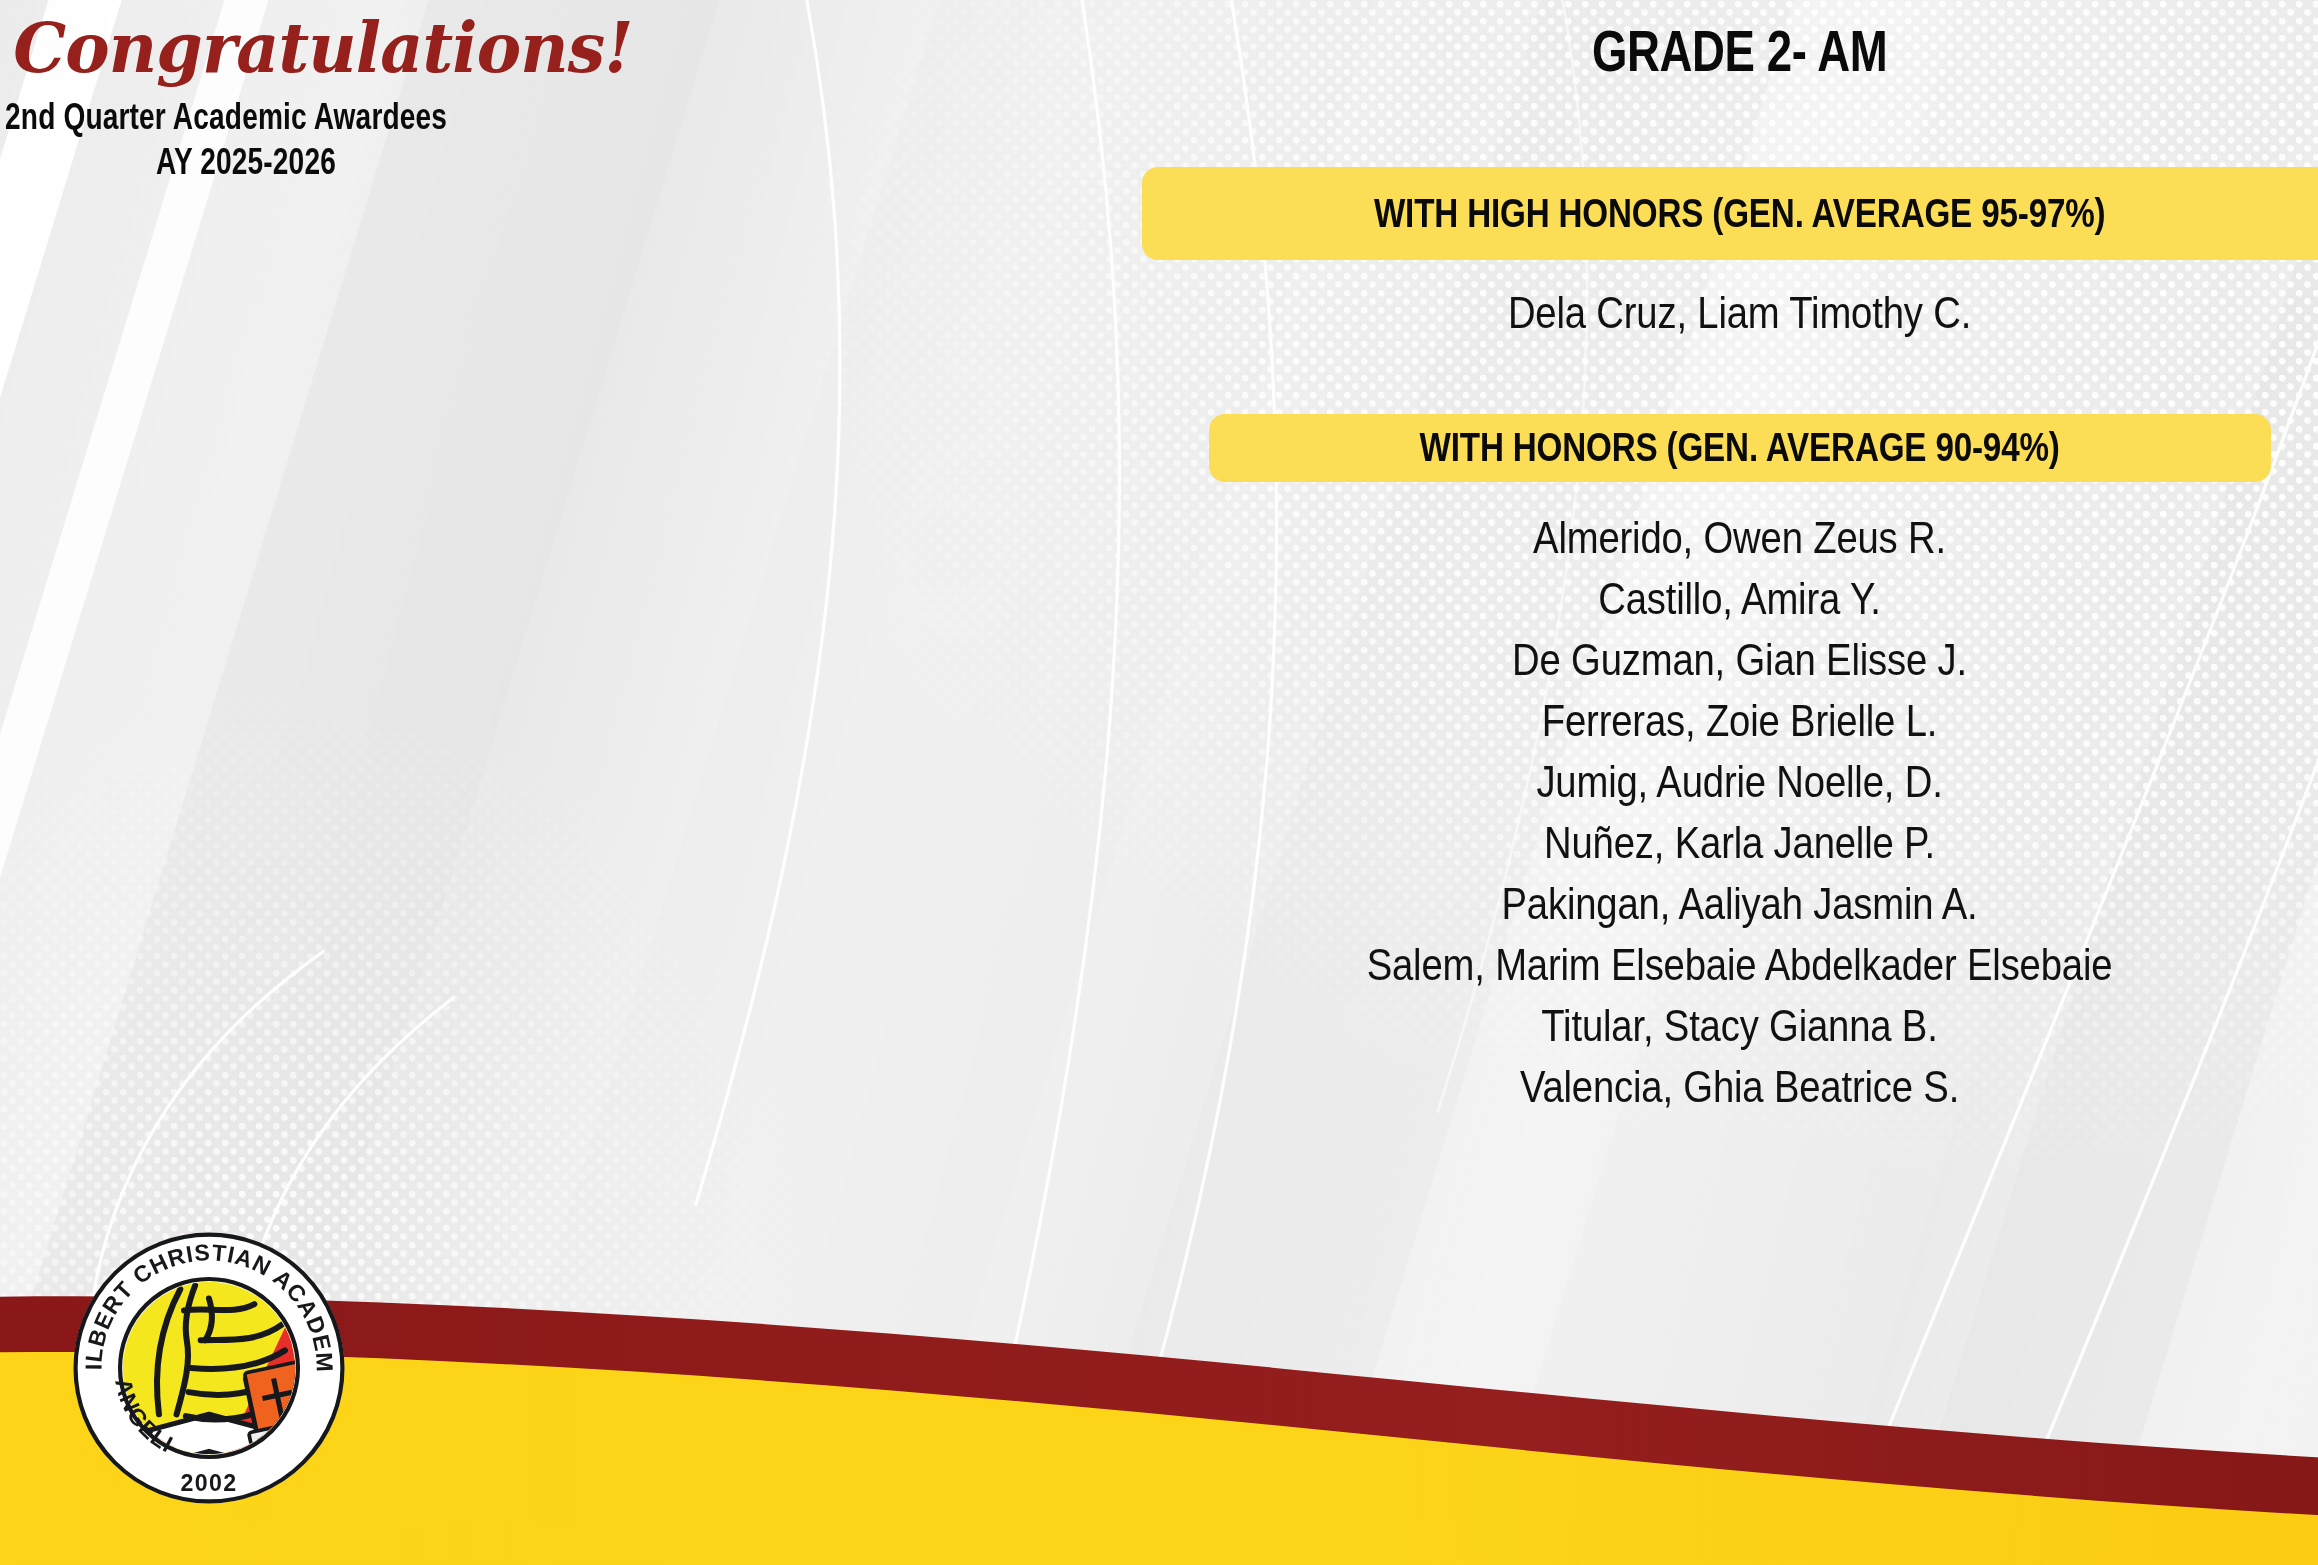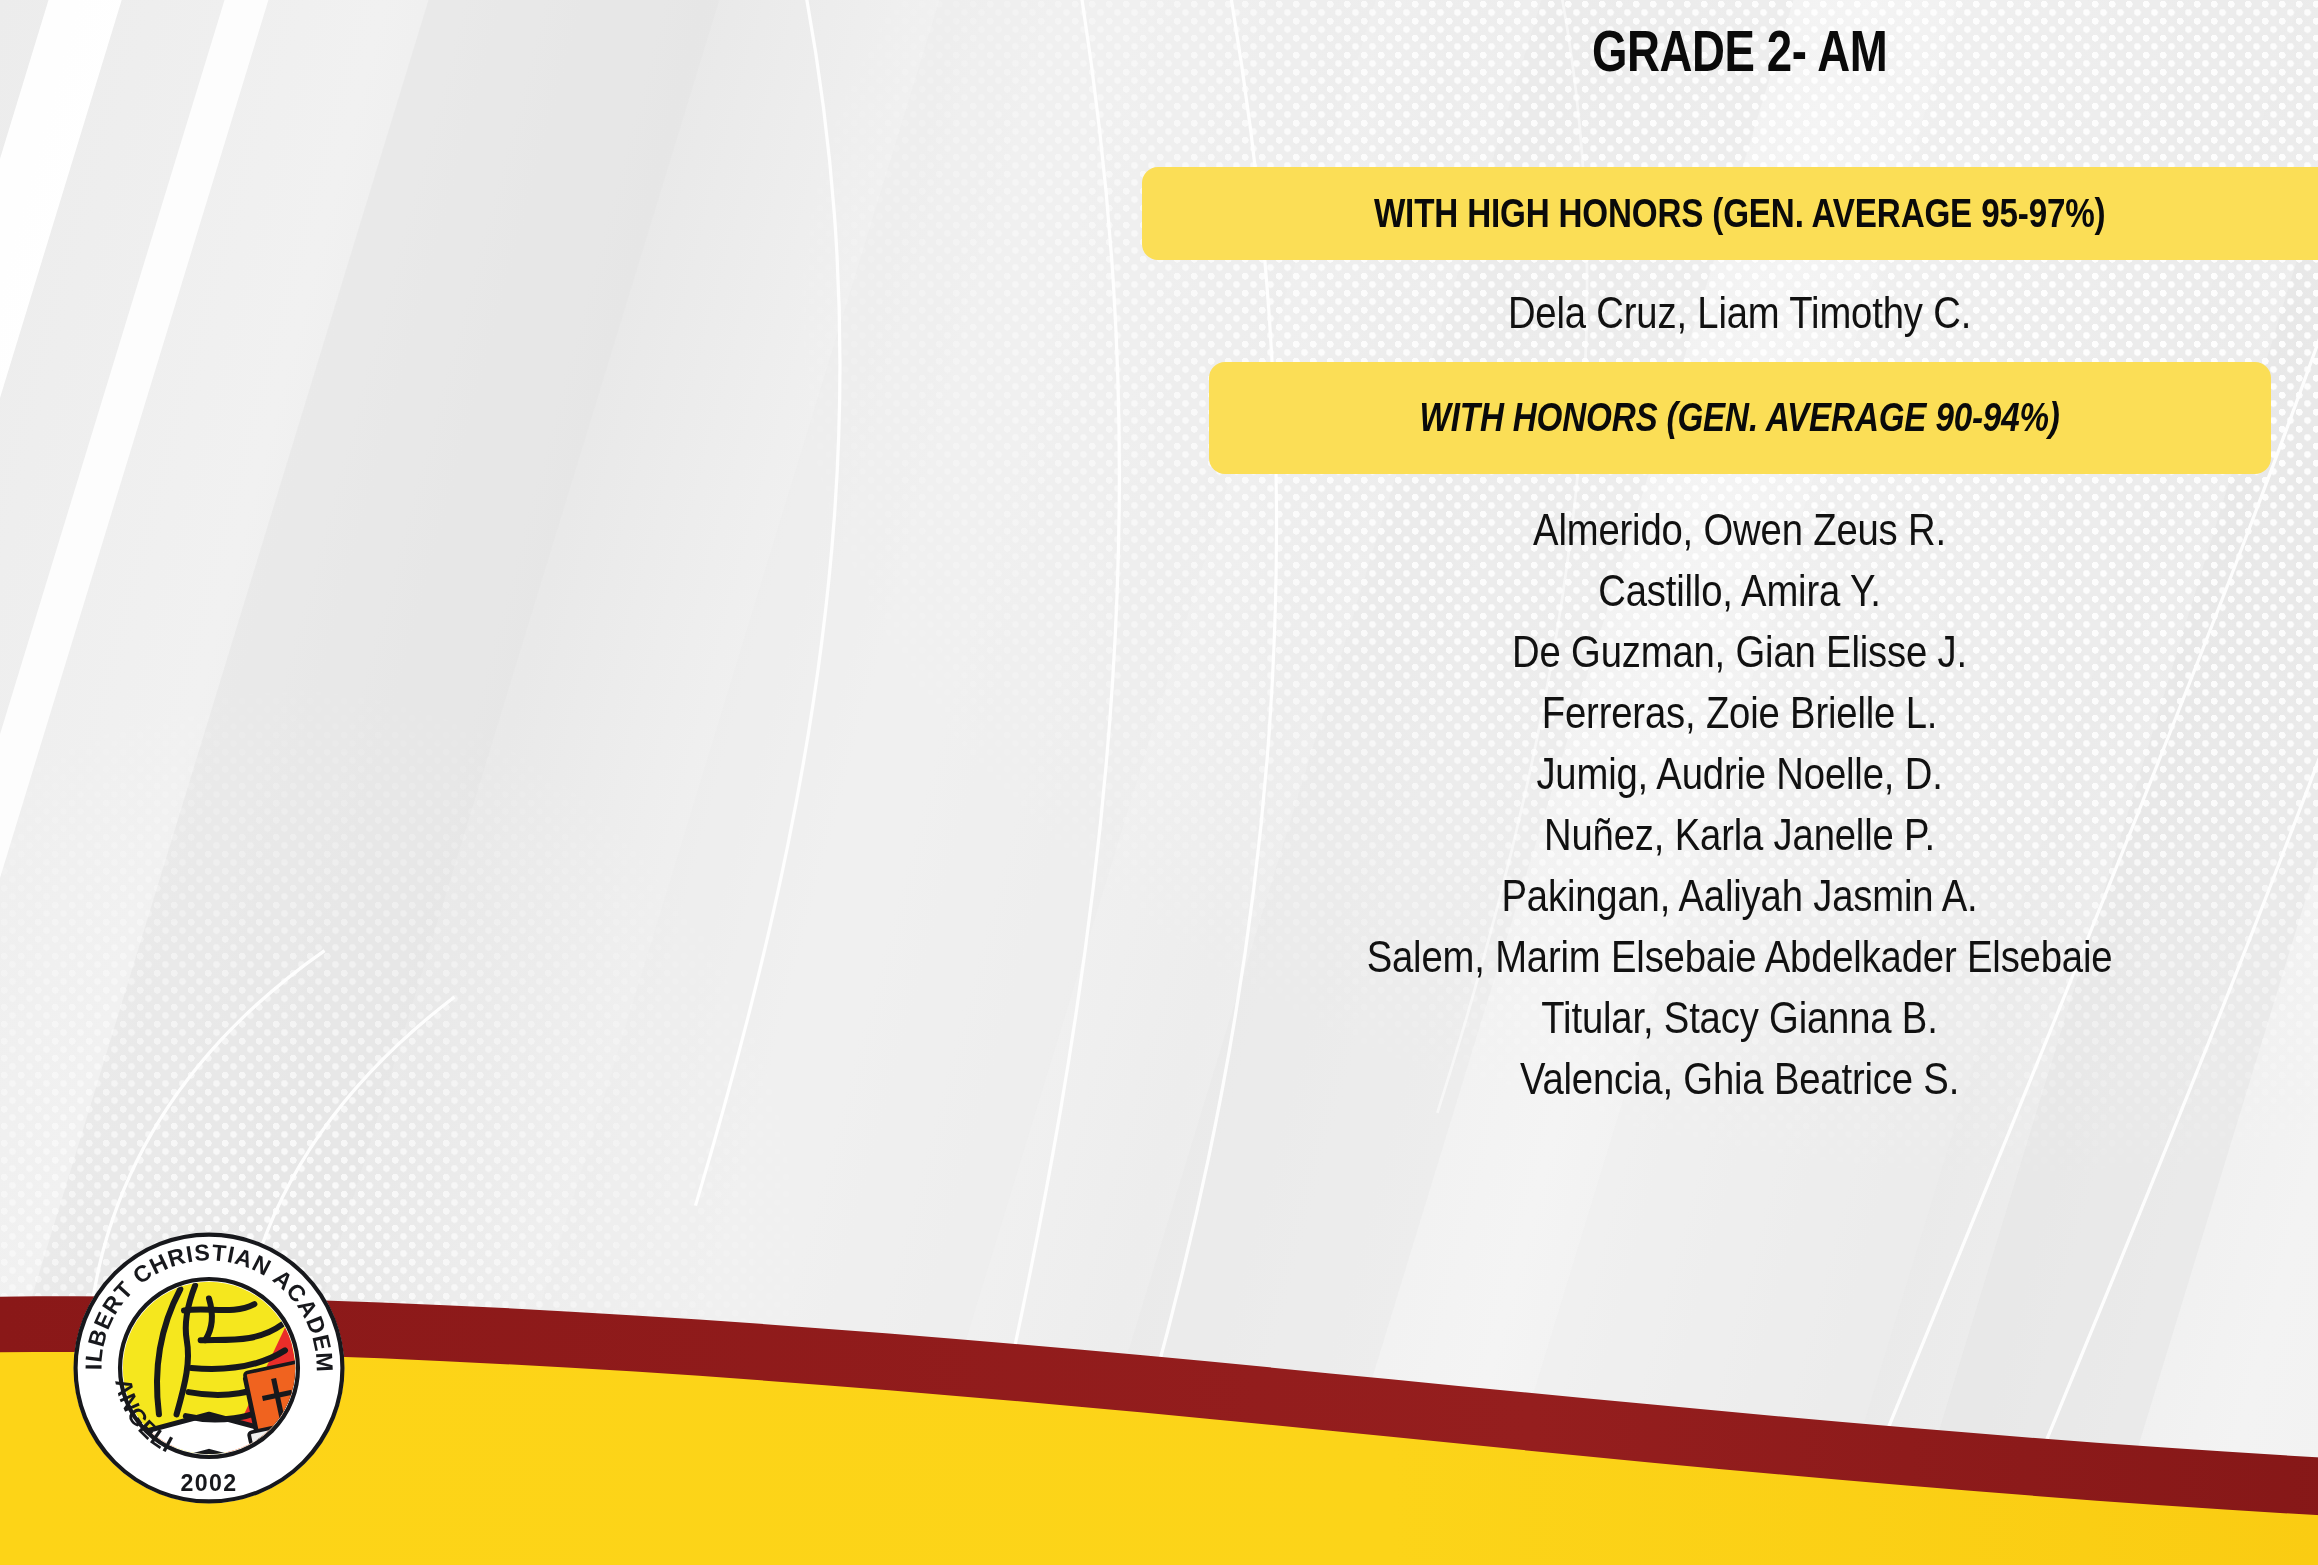--- a/index.html
+++ b/index.html
@@ -94,21 +94,21 @@
     font-weight:700;
     font-size:40px;
     letter-spacing:-0.2px;
     text-align:center;
     white-space:nowrap;
     display:flex;align-items:center;justify-content:center;
     transform-origin:center center;
   }
   #badge-high{width:1196px;height:93px;margin-top:83px;}
   #badge-high .badge-text{transform:scaleX(0.83);display:inline-block;}
-  #badge-reg{width:1062px;height:112px;margin-top:23px;font-style:italic;}
+  #badge-reg{width:1062px;height:68px;margin-top:75px;}
   #badge-reg .badge-text{transform:scaleX(0.83);display:inline-block;}
 
   .name-list{
     list-style:none;margin:0;padding:0;
     text-align:center;width:100%;
   }
   .name-item{
     font-size:45px;
     font-weight:400;
     color:#111;
@@ -152,20 +152,25 @@
       <path d="M700,2050 C200,2400 100,2900 250,3375"></path>
       <path d="M980,2150 C520,2500 430,2950 560,3375"></path>
       <path d="M1700,-200 C1900,700 1830,1500 1500,2600"></path>
     </g>
     <g fill="none" stroke="#ffffff" stroke-width="6" opacity="0.55">
       <path d="M5200,150 C5500,600 5750,1050 5980,1400"></path>
       <path d="M3350,-100 C3500,600 3420,1400 3100,2400"></path>
     </g>
   </svg>
 
+  <div class="header-left">
+    <h1 class="congrats">Congratulations!</h1>
+    <p class="sub1">2nd Quarter Academic Awardees</p>
+    <p class="sub2">AY 2025-2026</p>
+  </div>
 
   <div class="main">
 
     <h2 class="grade-title">GRADE 2- AM</h2>
 
     <div class="badge" id="badge-high">
       <span class="badge-text">WITH HIGH HONORS (GEN. AVERAGE 95-97%)</span>
     </div>
 
     <ul class="name-list" id="high-names">

